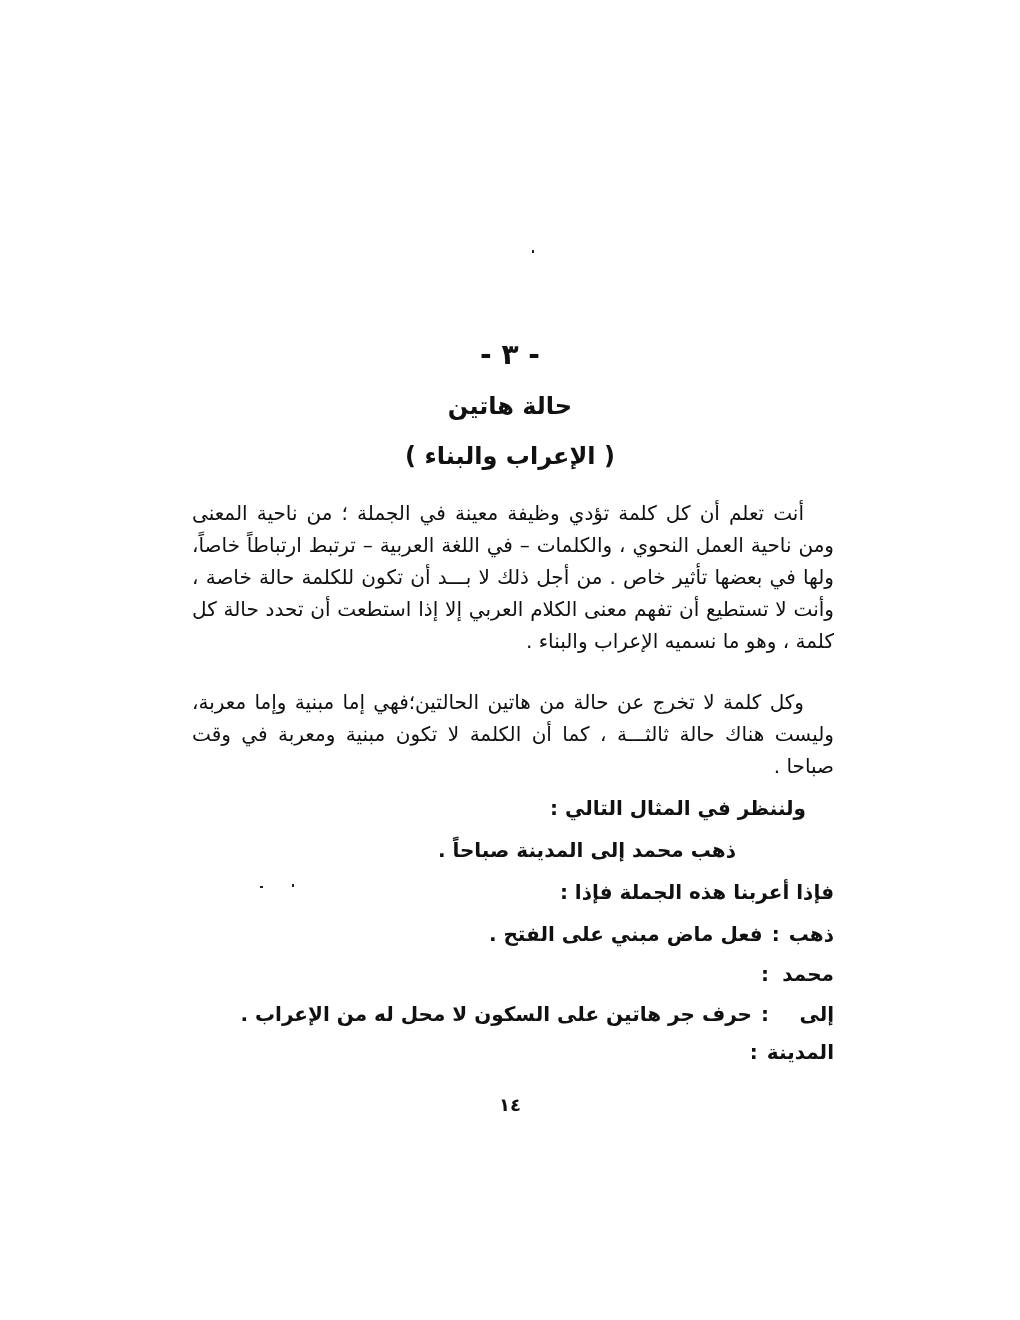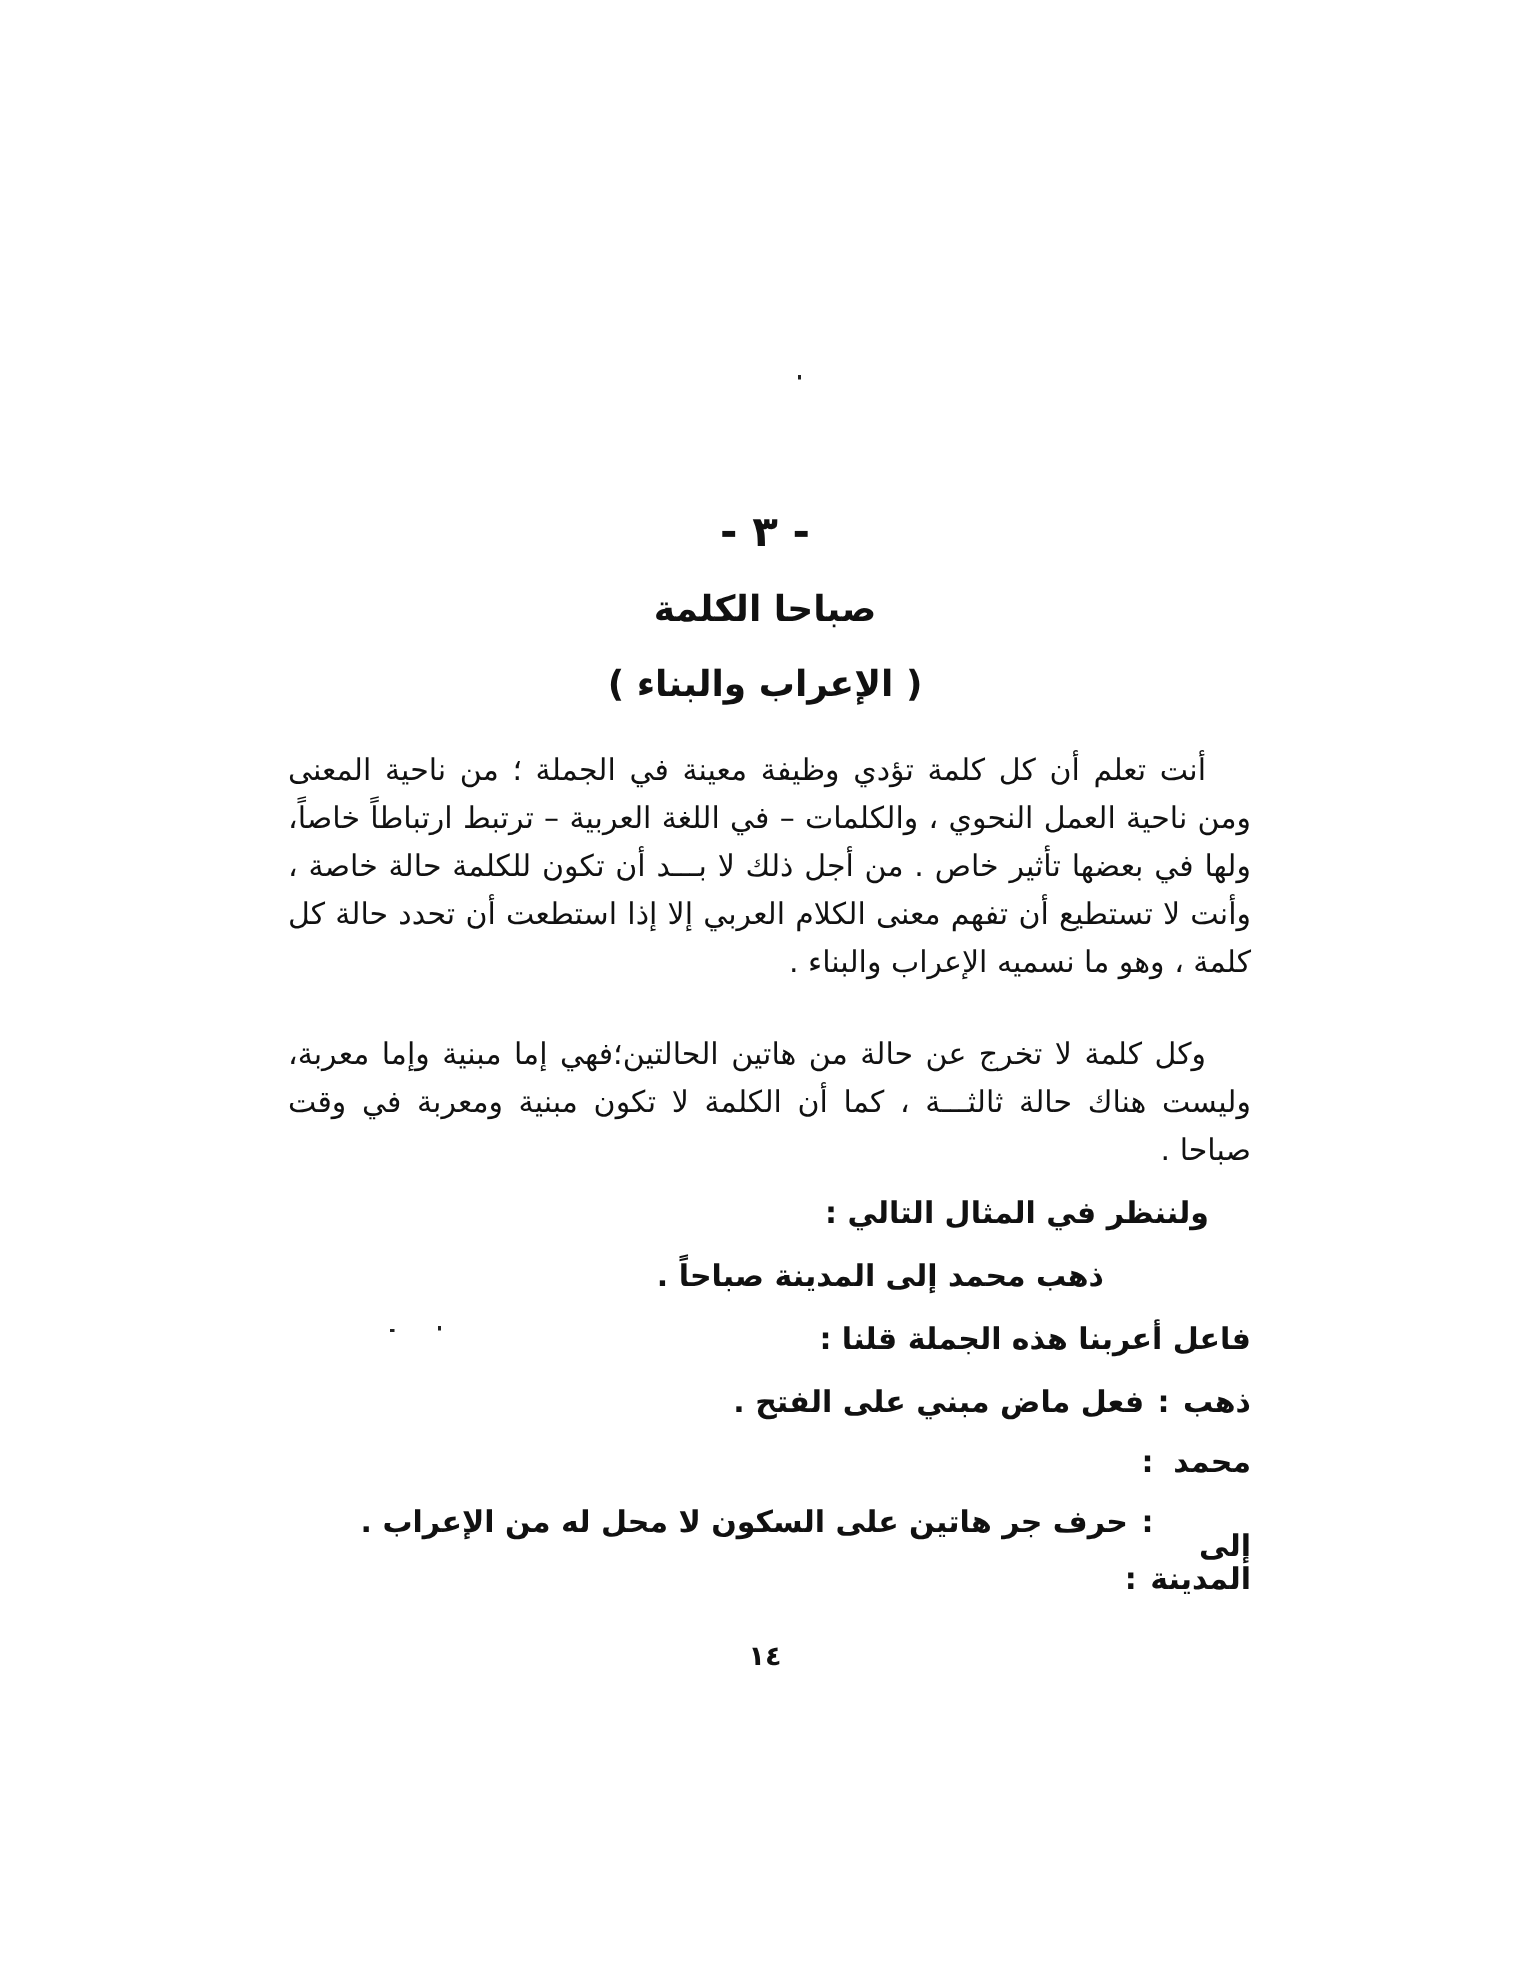--- a/index.html
+++ b/index.html
@@ -110,41 +110,41 @@
 </head>
 <body>
 
 <div class="page">
 
   <div class="speck" style="left:532px;top:250px;width:2px;height:3px;"></div>
   <div class="speck" style="left:260px;top:886px;width:3px;height:2px;"></div>
   <div class="speck" style="left:292px;top:884px;width:2px;height:3px;"></div>
 
   <div class="chapter-number">- ٣ -</div>
-  <div class="chapter-title">صباحا الكلمة</div>
+  <div class="chapter-title">حالة هاتين</div>
   <div class="chapter-subtitle">( الإعراب والبناء )</div>
 
   <p class="body-block para para1">أنت تعلم أن كل كلمة تؤدي وظيفة معينة في الجملة ؛ من ناحية المعنى ومن ناحية العمل النحوي ، والكلمات – في اللغة العربية – ترتبط ارتباطاً خاصاً، ولها في بعضها تأثير خاص . من أجل ذلك لا بـــد أن تكون للكلمة حالة خاصة ، وأنت لا تستطيع أن تفهم معنى الكلام العربي إلا إذا استطعت أن تحدد حالة كل كلمة ، وهو ما نسميه الإعراب والبناء .</p>
   <p class="body-block para para2">وكل كلمة لا تخرج عن حالة من هاتين الحالتين؛فهي إما مبنية وإما معربة، وليست هناك حالة ثالثـــة ، كما أن الكلمة لا تكون مبنية ومعربة في وقت صباحا .</p>
 
   <div class="line-plain intro-line">ولننظر في المثال التالي :</div>
   <div class="line-plain example-sentence">ذهب محمد إلى المدينة صباحاً .</div>
-  <div class="line-plain parse-intro">فاعل أعربنا هذه الجملة قلنا :</div>
+  <div class="line-plain parse-intro">فإذا أعربنا هذه الجملة فإذا :</div>
 
   <div class="parse-row row-0">
     <span class="parse-word" style="min-width:36px;">ذهب</span>
     <span class="parse-colon">:</span>
     <span class="parse-analysis">فعل ماض مبني على الفتح .</span>
   </div>
   <div class="parse-row row-1">
     <span class="parse-word" style="min-width:56px;">محمد</span>
     <span class="parse-colon">:</span>
   </div>
   <div class="parse-row row-2">
-    <span class="parse-word" style="min-width:56px;margin-top:16px;">إلى</span>
+    <span class="parse-word" style="min-width:56px;">إلى</span>
     <span class="parse-colon">:</span>
     <span class="parse-analysis">حرف جر هاتين على السكون لا محل له من الإعراب .</span>
   </div>
   <div class="parse-row row-3">
     <span class="parse-word" style="min-width:56px;">المدينة</span>
     <span class="parse-colon">:</span>
   </div>
 
   <div class="page-number">١٤</div>
 </div>

